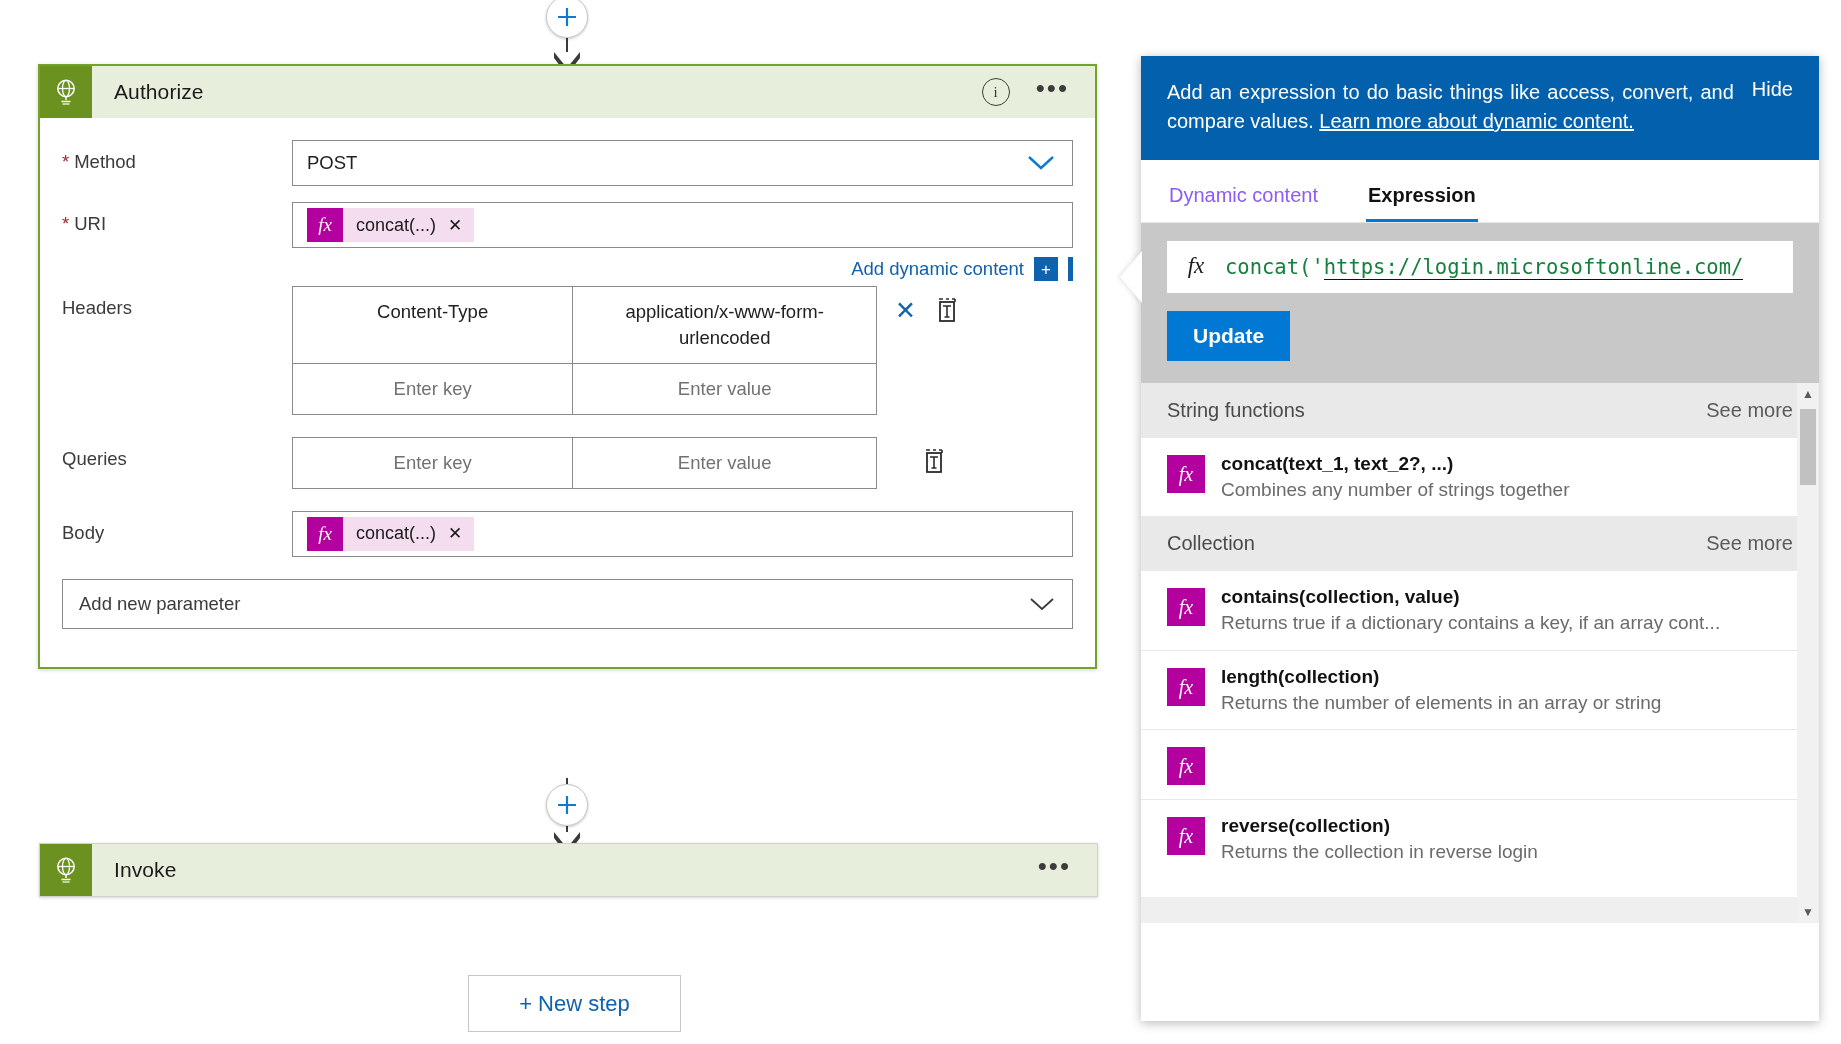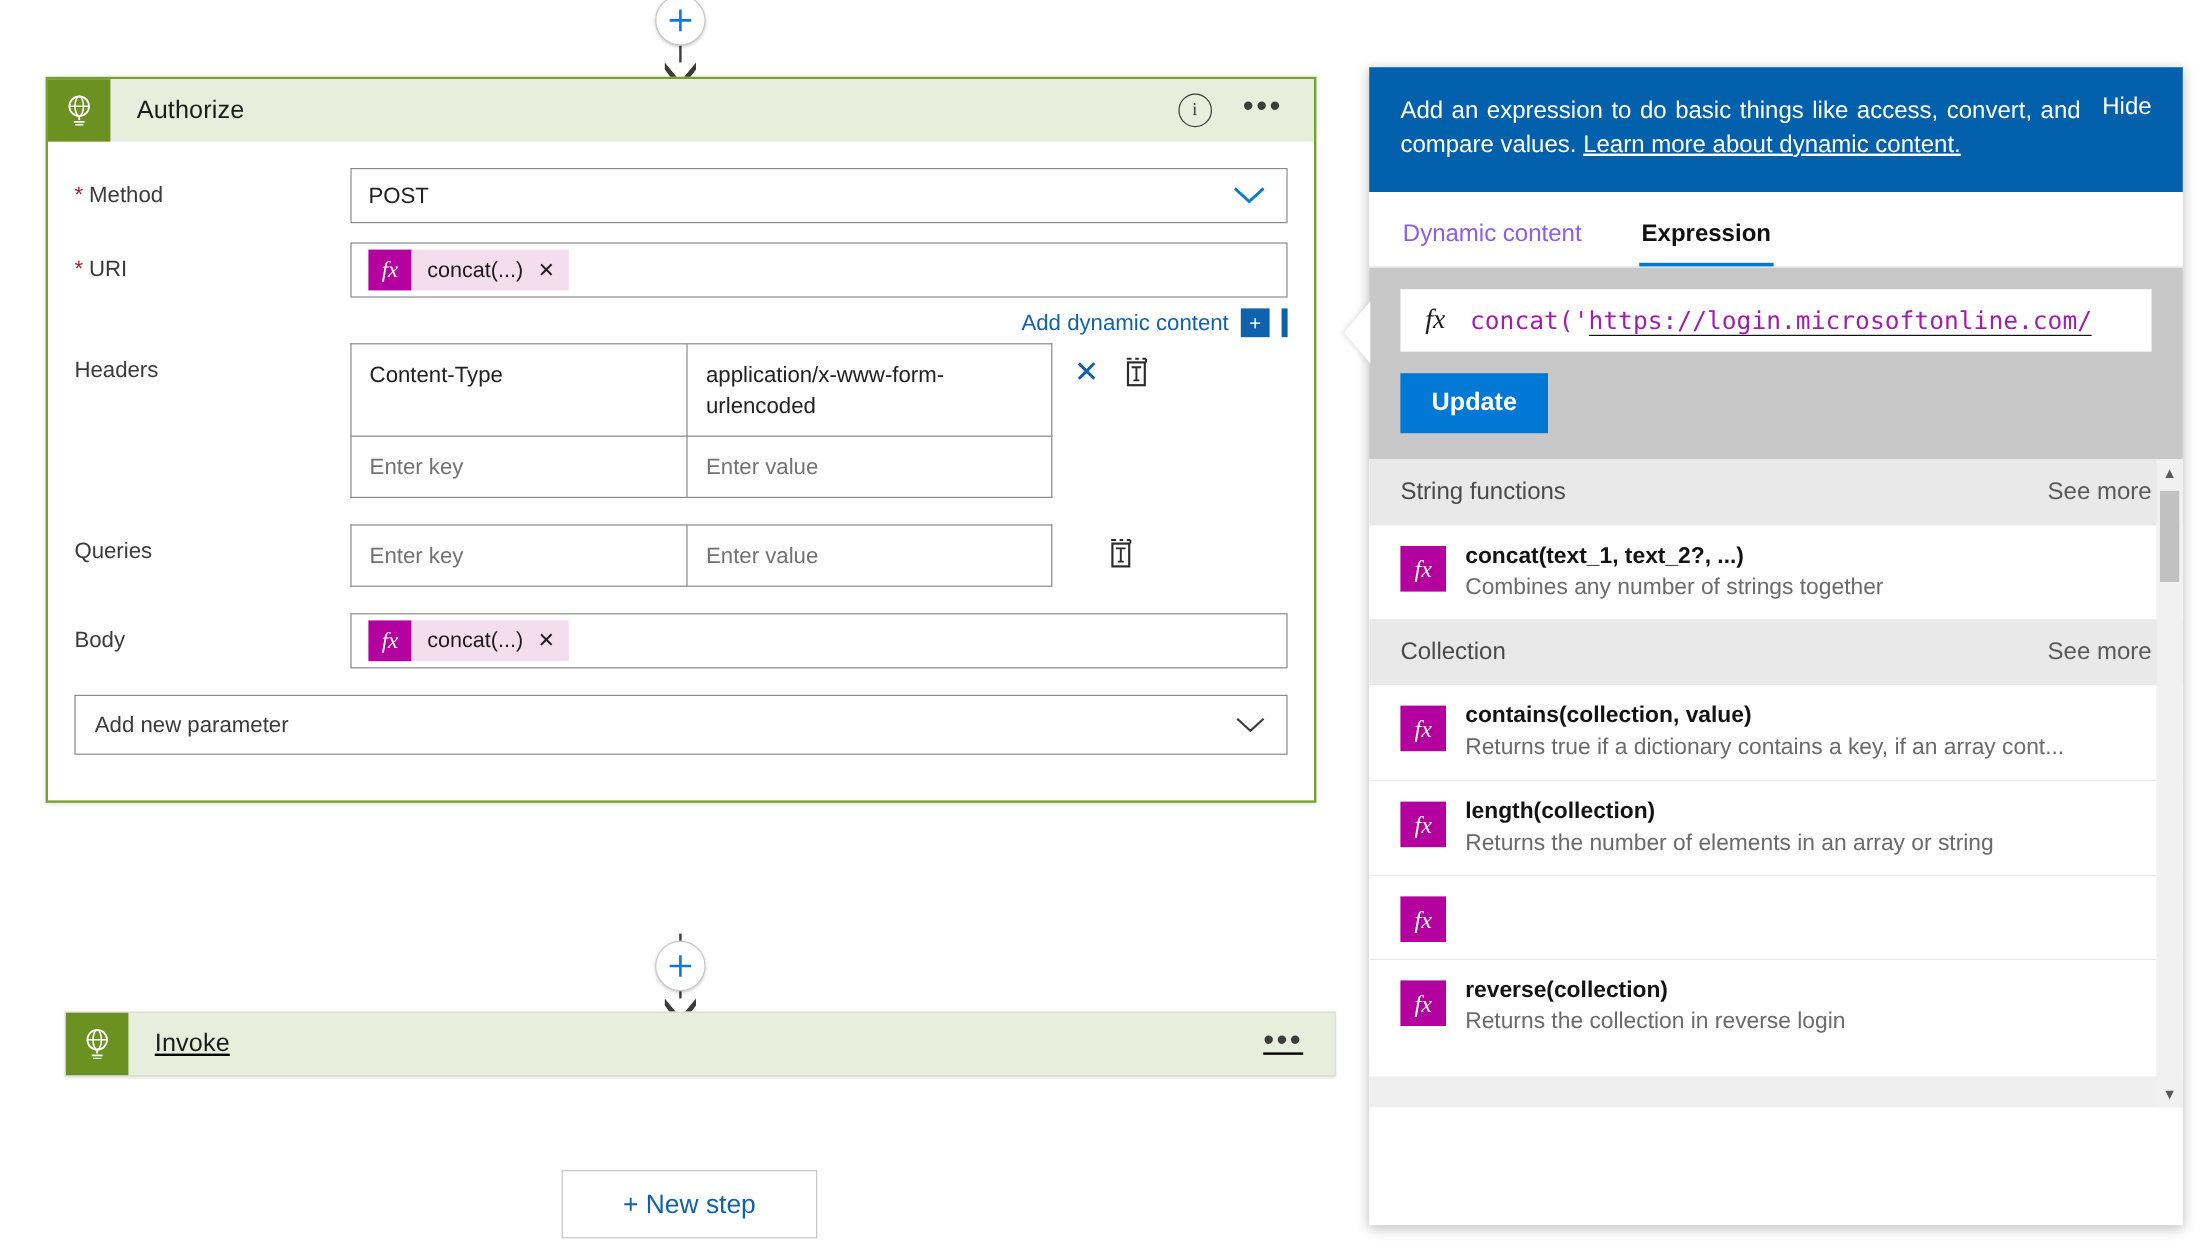--- a/index.html
+++ b/index.html
@@ -59,21 +59,21 @@
             padding:0 12px 0 13px;font-size:18px;color:#1b1b1b;gap:12px;}
   .fx-x{font-size:17px;color:#1b1b1b;}
 
   .adc-row{display:flex;justify-content:flex-end;align-items:center;gap:10px;margin:9px 0 3px 0;}
   .adc-link{color:#0f62ae;font-size:18.5px;}
   .adc-plus{width:24px;height:24px;background:#0f62ae;color:#fff;font-size:17px;
             display:flex;align-items:center;justify-content:center;line-height:1;}
   .adc-bar{width:5px;height:24px;background:#0f62ae;}
 
   
-  .kvwrap{display:flex;align-items:flex-start;}
+  .kvwrap{display:flex;align-items:flex-start;text-align:center;}
   .kvtable{border:1px solid #8a8a8a;border-collapse:collapse;width:585px;}
   .kvtable td{border:1px solid #8a8a8a;font-size:18.5px;color:#212121;
               padding:12px 15px;vertical-align:top;line-height:1.4;}
   .kvtable td.ph{color:#727272;}
   .kvtable td.k{width:48%;}
   .kv-actions{display:flex;align-items:center;gap:18px;margin-left:18px;padding-top:10px;}
   .kv-x{color:#0f62ae;font-size:25px;line-height:1;}
 
   .addparam{border:1px solid #8a8a8a;height:48px;display:flex;align-items:center;
             justify-content:space-between;padding:0 16px 0 16px;font-size:18.5px;color:#3b3b3b;
@@ -94,21 +94,21 @@
   .banner-text a{color:#fff;text-decoration:underline;}
   .banner-hide{font-size:20px;color:#fff;padding-left:10px;white-space:nowrap;}
 
   .tabs{display:flex;gap:46px;padding:14px 26px 0 26px;border-bottom:1px solid #e6e6e6;}
   .tab{font-size:20px;color:#8b5cf6;padding:10px 2px 12px 2px;}
   .tab.active{color:#111;font-weight:bold;border-bottom:3px solid #0078d4;}
 
   .expr-area{background:#c8c8c8;padding:18px 26px 22px 26px;}
   .expr-box{background:#fff;height:52px;display:flex;align-items:center;padding:0 14px;overflow:hidden;}
   .expr-fx{flex:0 0 auto;margin-right:14px;}
-  .expr-text{font-family:"DejaVu Sans Mono", monospace;font-size:20.5px;color:#a21caf;white-space:nowrap;}
+  .expr-text{font-family:"DejaVu Sans Mono", monospace;font-size:20.5px;color:#15803d;white-space:nowrap;}
   .expr-text .u{border-bottom:1px solid #111;}
   .btn-update{margin-top:18px;background:#0078d4;color:#fff;border:none;
               font-size:21px;font-weight:bold;padding:13px 26px;font-family:"Liberation Sans",sans-serif;}
 
   .listwrap{position:relative;height:540px;overflow:hidden;background:#fff;}
   .sec-head{background:#e9e9e9;display:flex;justify-content:space-between;align-items:center;
             padding:16px 26px;font-size:20px;color:#4a4a4a;}
   .sec-head .more{color:#5a5a5a;}
   .fitem{display:flex;align-items:flex-start;padding:14px 26px;background:#fff;}
   .fitem + .fitem{border-top:1px solid #e8e8e8;}
@@ -282,21 +282,21 @@
       <svg width="22" height="22" viewBox="0 0 22 22">
         <path d="M11 2 L11 20 M2 11 L20 11" stroke="#0f7bd0" stroke-width="2.2"></path>
       </svg>
     </div>
     <div class="conn-line" style="height:6px;"></div>
     <svg class="arrow-head" width="34" height="26" viewBox="0 0 34 26">
       <path d="M4 2 L17 18 L30 2 L30 8 L17 25 L4 8 Z" fill="#3b3b3b"></path>
     </svg>
   </div>
 
-  <div class="card card-plain" style="left:54px;top:843px;width:1057px;text-decoration:underline;">
+  <div class="card card-plain" style="left:39px;top:843px;width:1057px;">
     <div class="card-head">
       <div class="card-icon">
         <svg width="30" height="30" viewBox="0 0 30 30">
           <circle cx="15" cy="11.5" r="8.2" fill="none" stroke="#fff" stroke-width="1.5"></circle>
           <ellipse cx="15" cy="11.5" rx="3.5" ry="8.2" fill="none" stroke="#fff" stroke-width="1.3"></ellipse>
           <path d="M7 11.5 H23" stroke="#fff" stroke-width="1.3"></path>
           <path d="M15 19.7 V23" stroke="#fff" stroke-width="1.5"></path>
           <path d="M10.5 24.5 H19.5" stroke="#fff" stroke-width="1.5"></path>
           <path d="M11.5 27 H18.5" stroke="#fff" stroke-width="1.2"></path>
         </svg>

